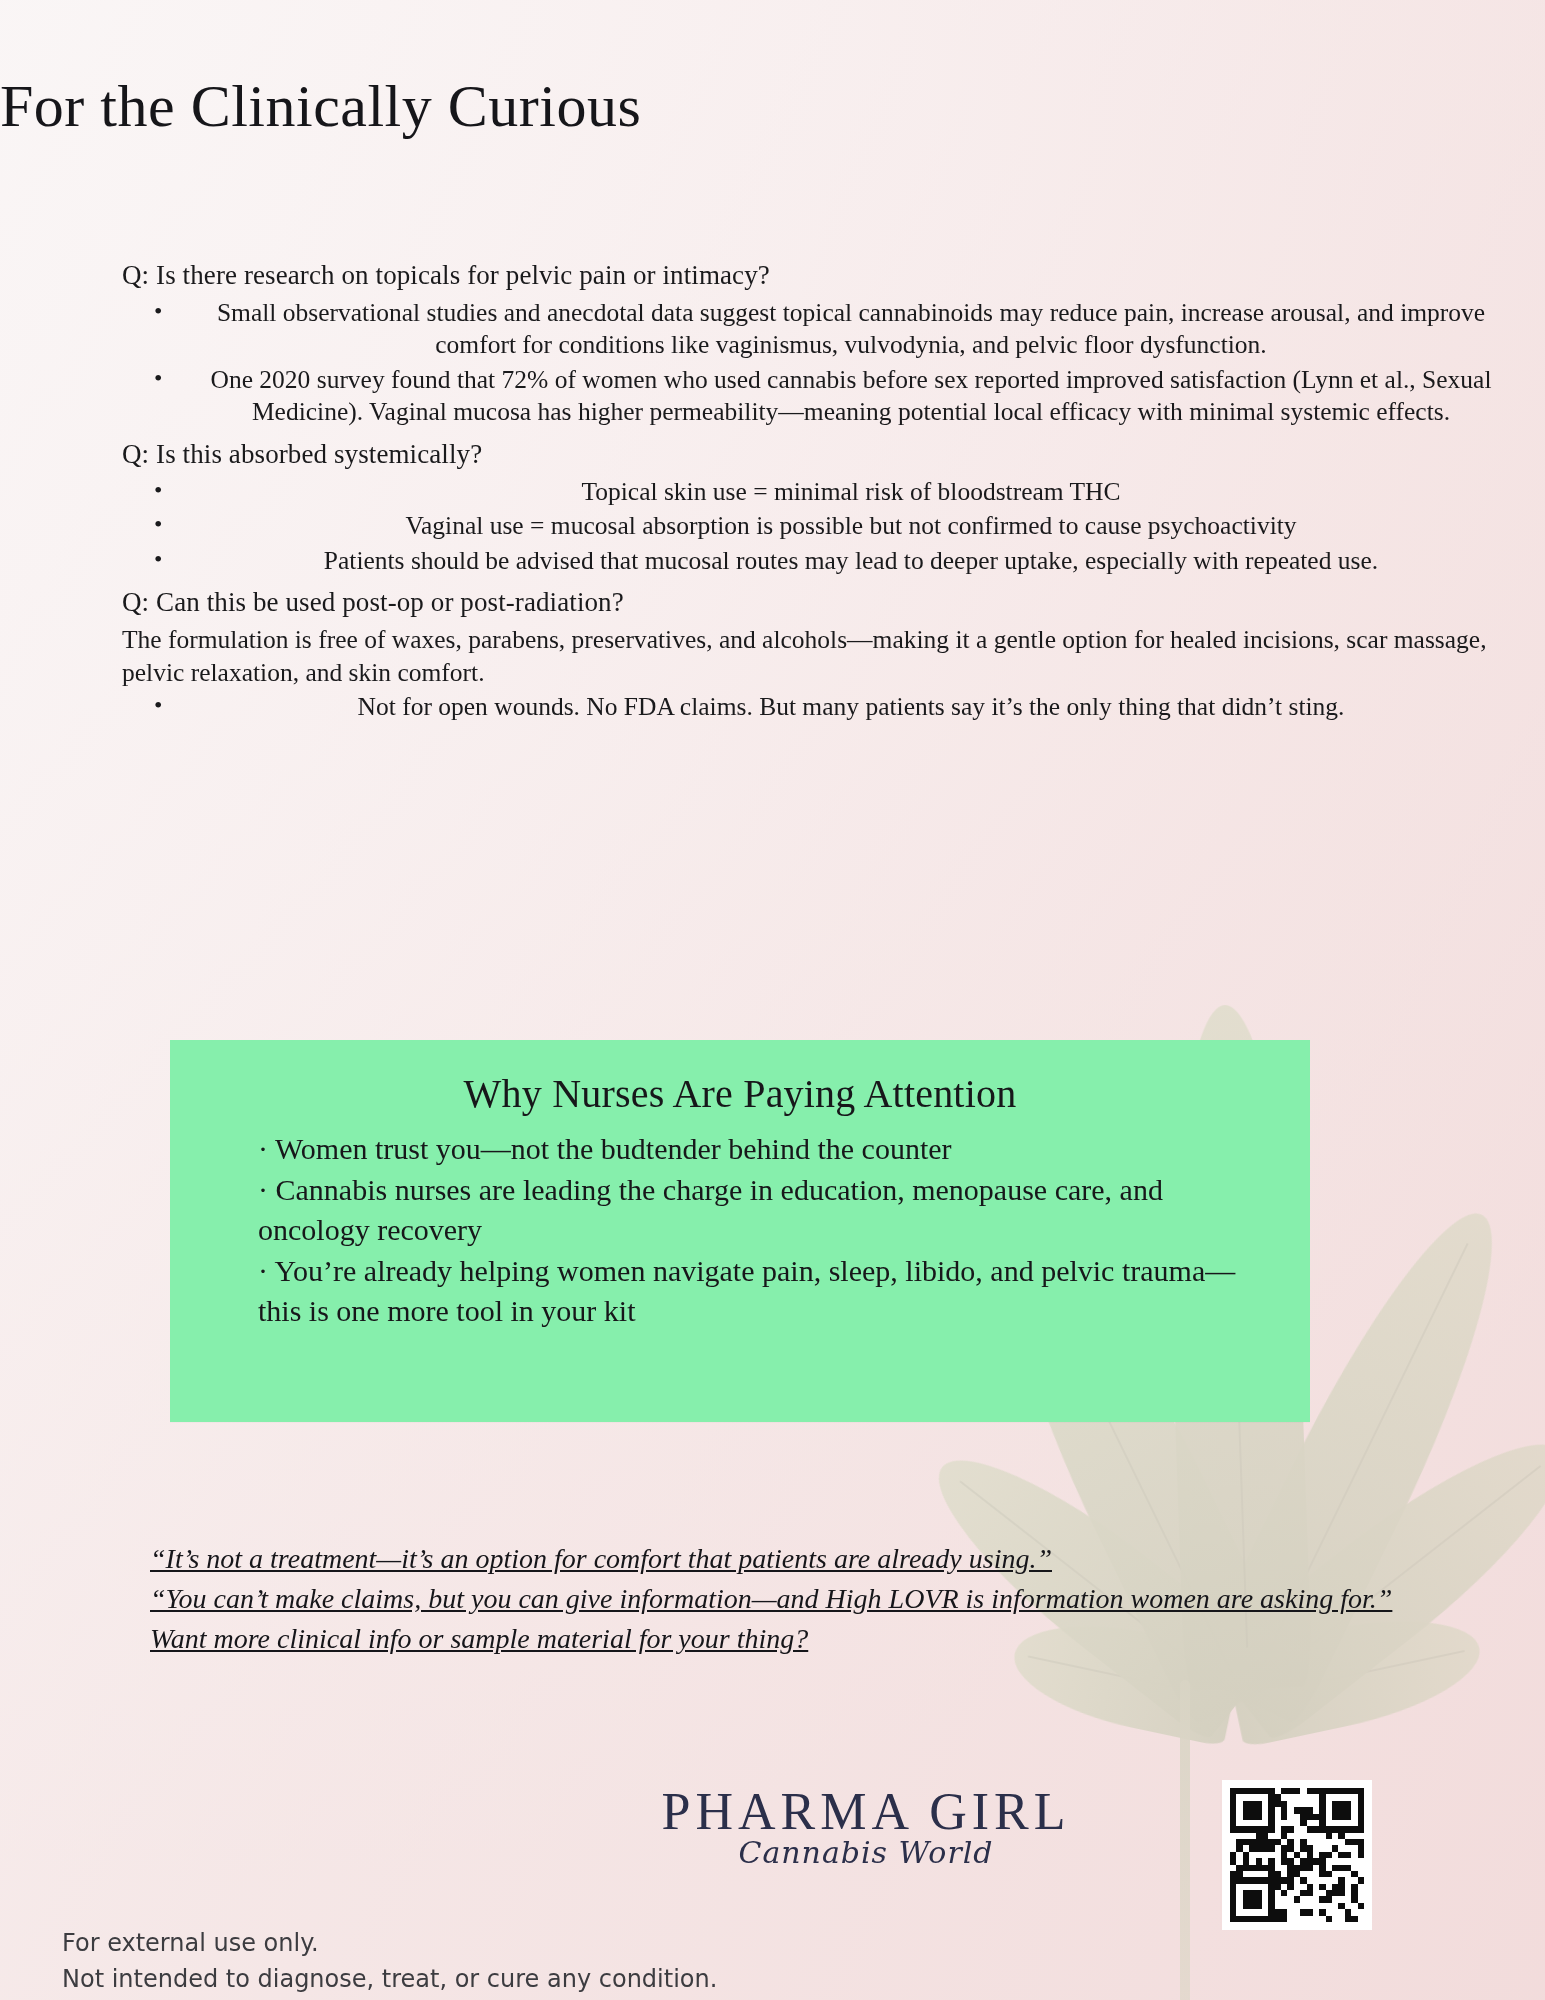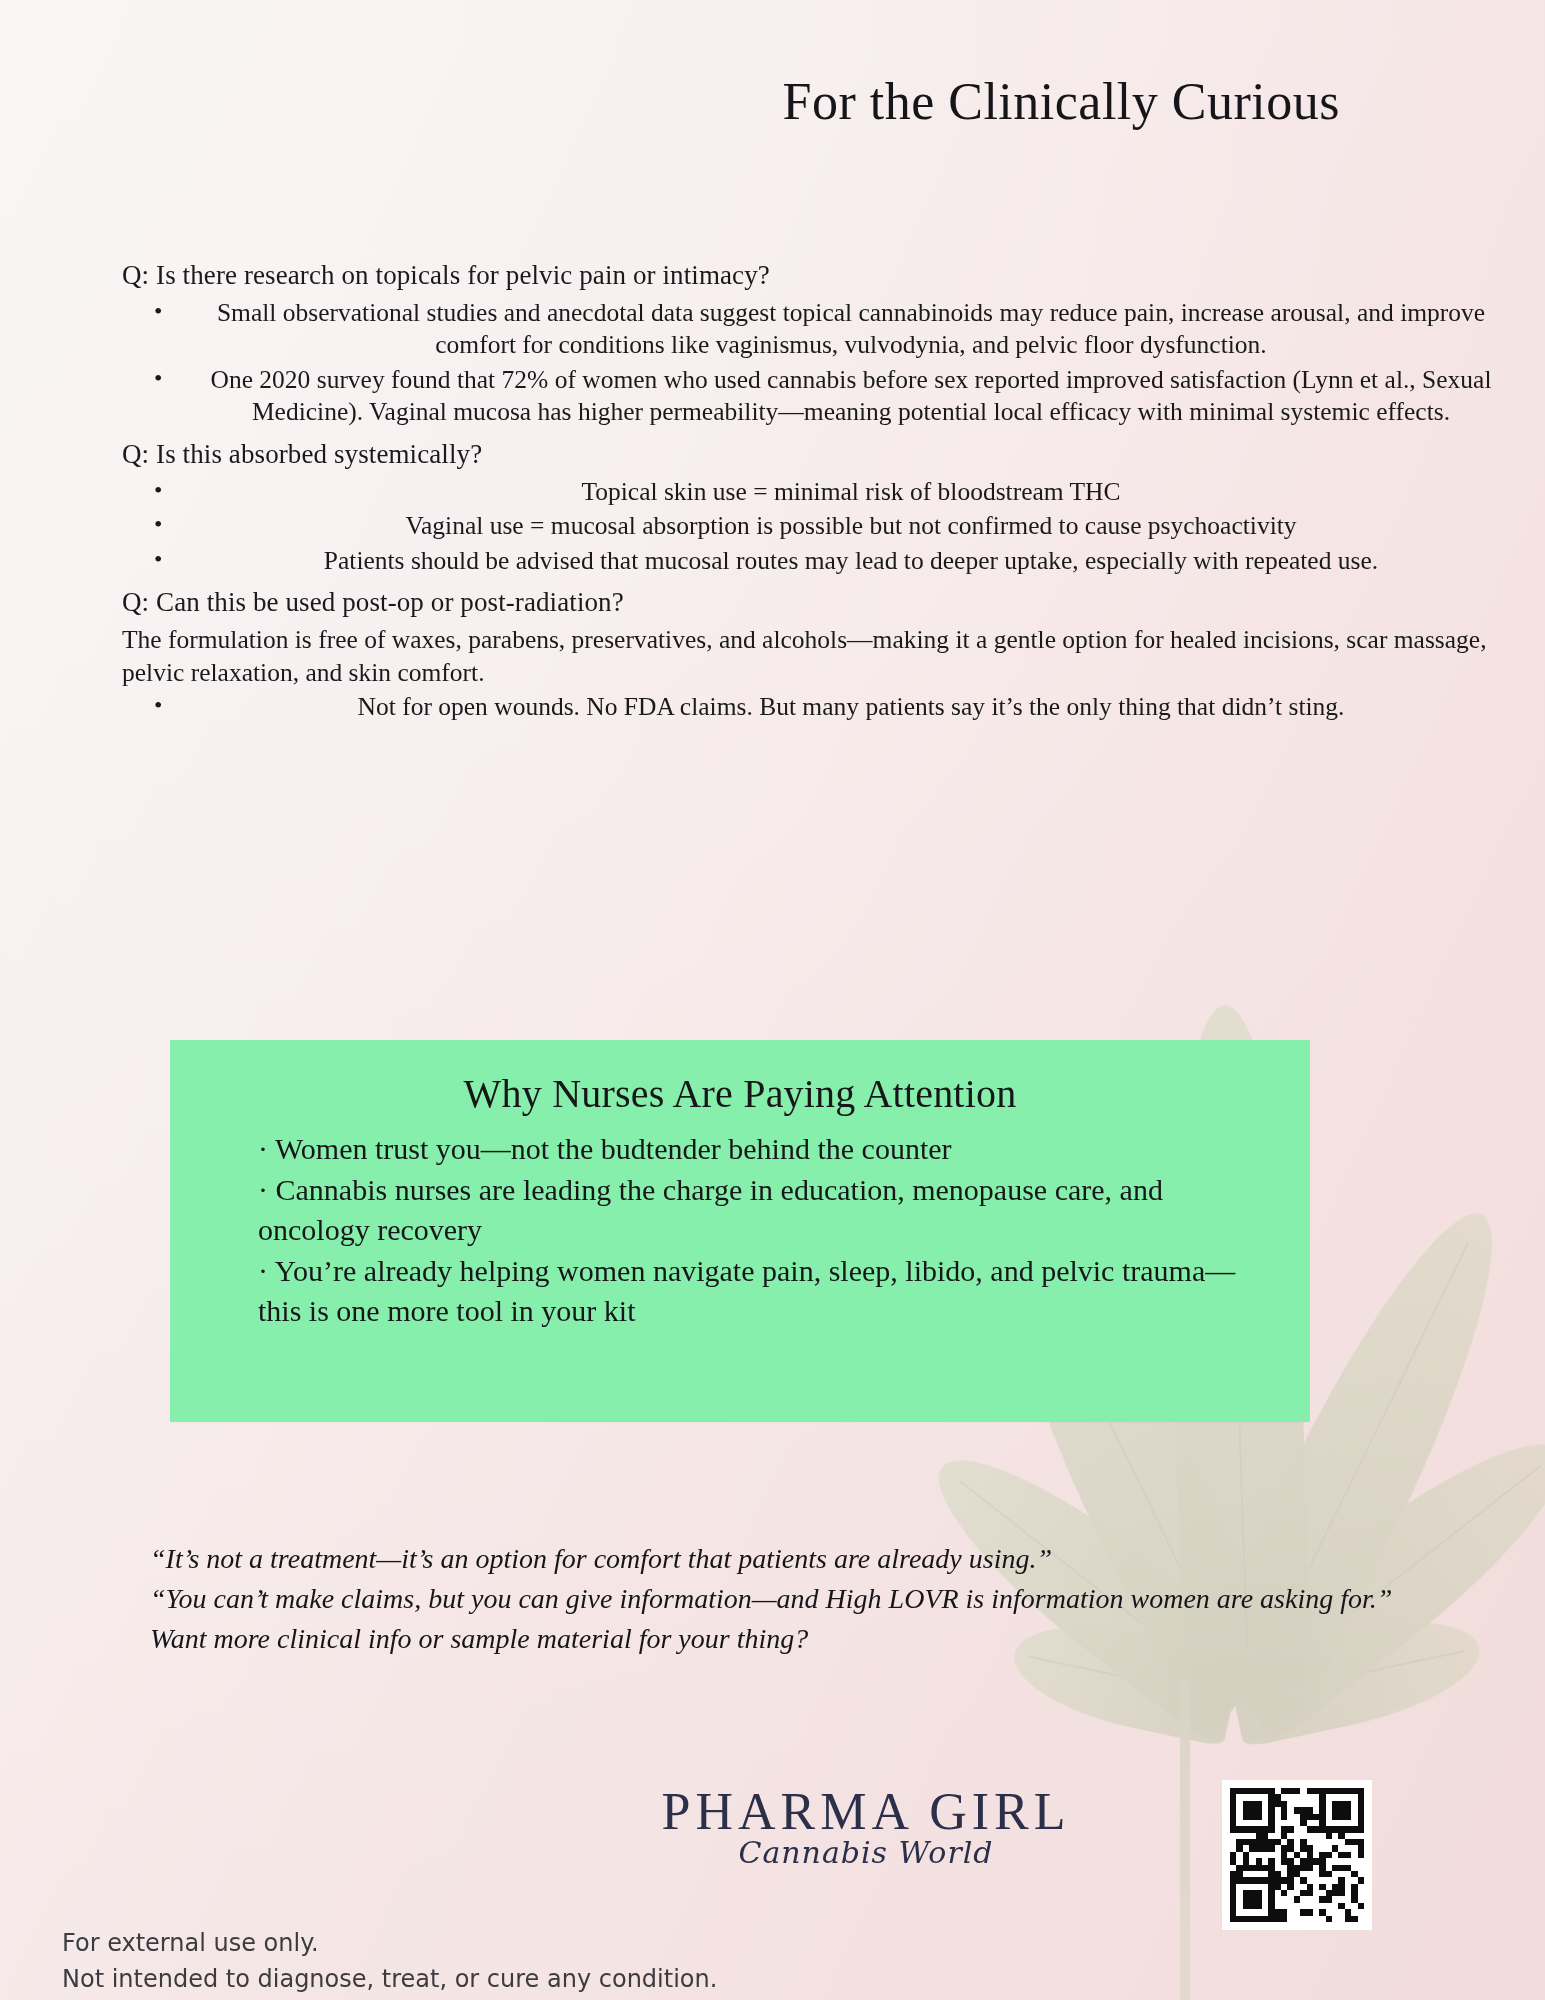--- a/index.html
+++ b/index.html
@@ -82,24 +82,24 @@
   
   .page {
     position: absolute;
     inset: 0;
   }
   h1.title {
     position: absolute;
     top: 72px;
     left: 0;
     width: 1340px;
-    text-align: right;
+    text-align: left;
     margin: 0;
     font-weight: 400;
-    font-size: 52px;
+    font-size: 60px;
     letter-spacing: 0.5px;
     color: #16161a;
     font-family: "Liberation Serif", serif;
   }
 
   .qa {
     position: absolute;
     top: 258px;
     left: 82px;
     width: 1398px;
@@ -169,20 +169,21 @@
   
   .quotes {
     position: absolute;
     left: 150px;
     top: 1540px;
     width: 1300px;
     font-style: italic;
     font-size: 28px;
     line-height: 1.36;
     color: #16161a;
+    text-decoration: underline;
   }
   .quotes p { margin: 0 0 2px 0; }
   .quotes p.justify { text-align: justify; width: 1270px; }
 
   
   .brand {
     position: absolute;
     left: 596px;
     top: 1782px;
     width: 540px;

